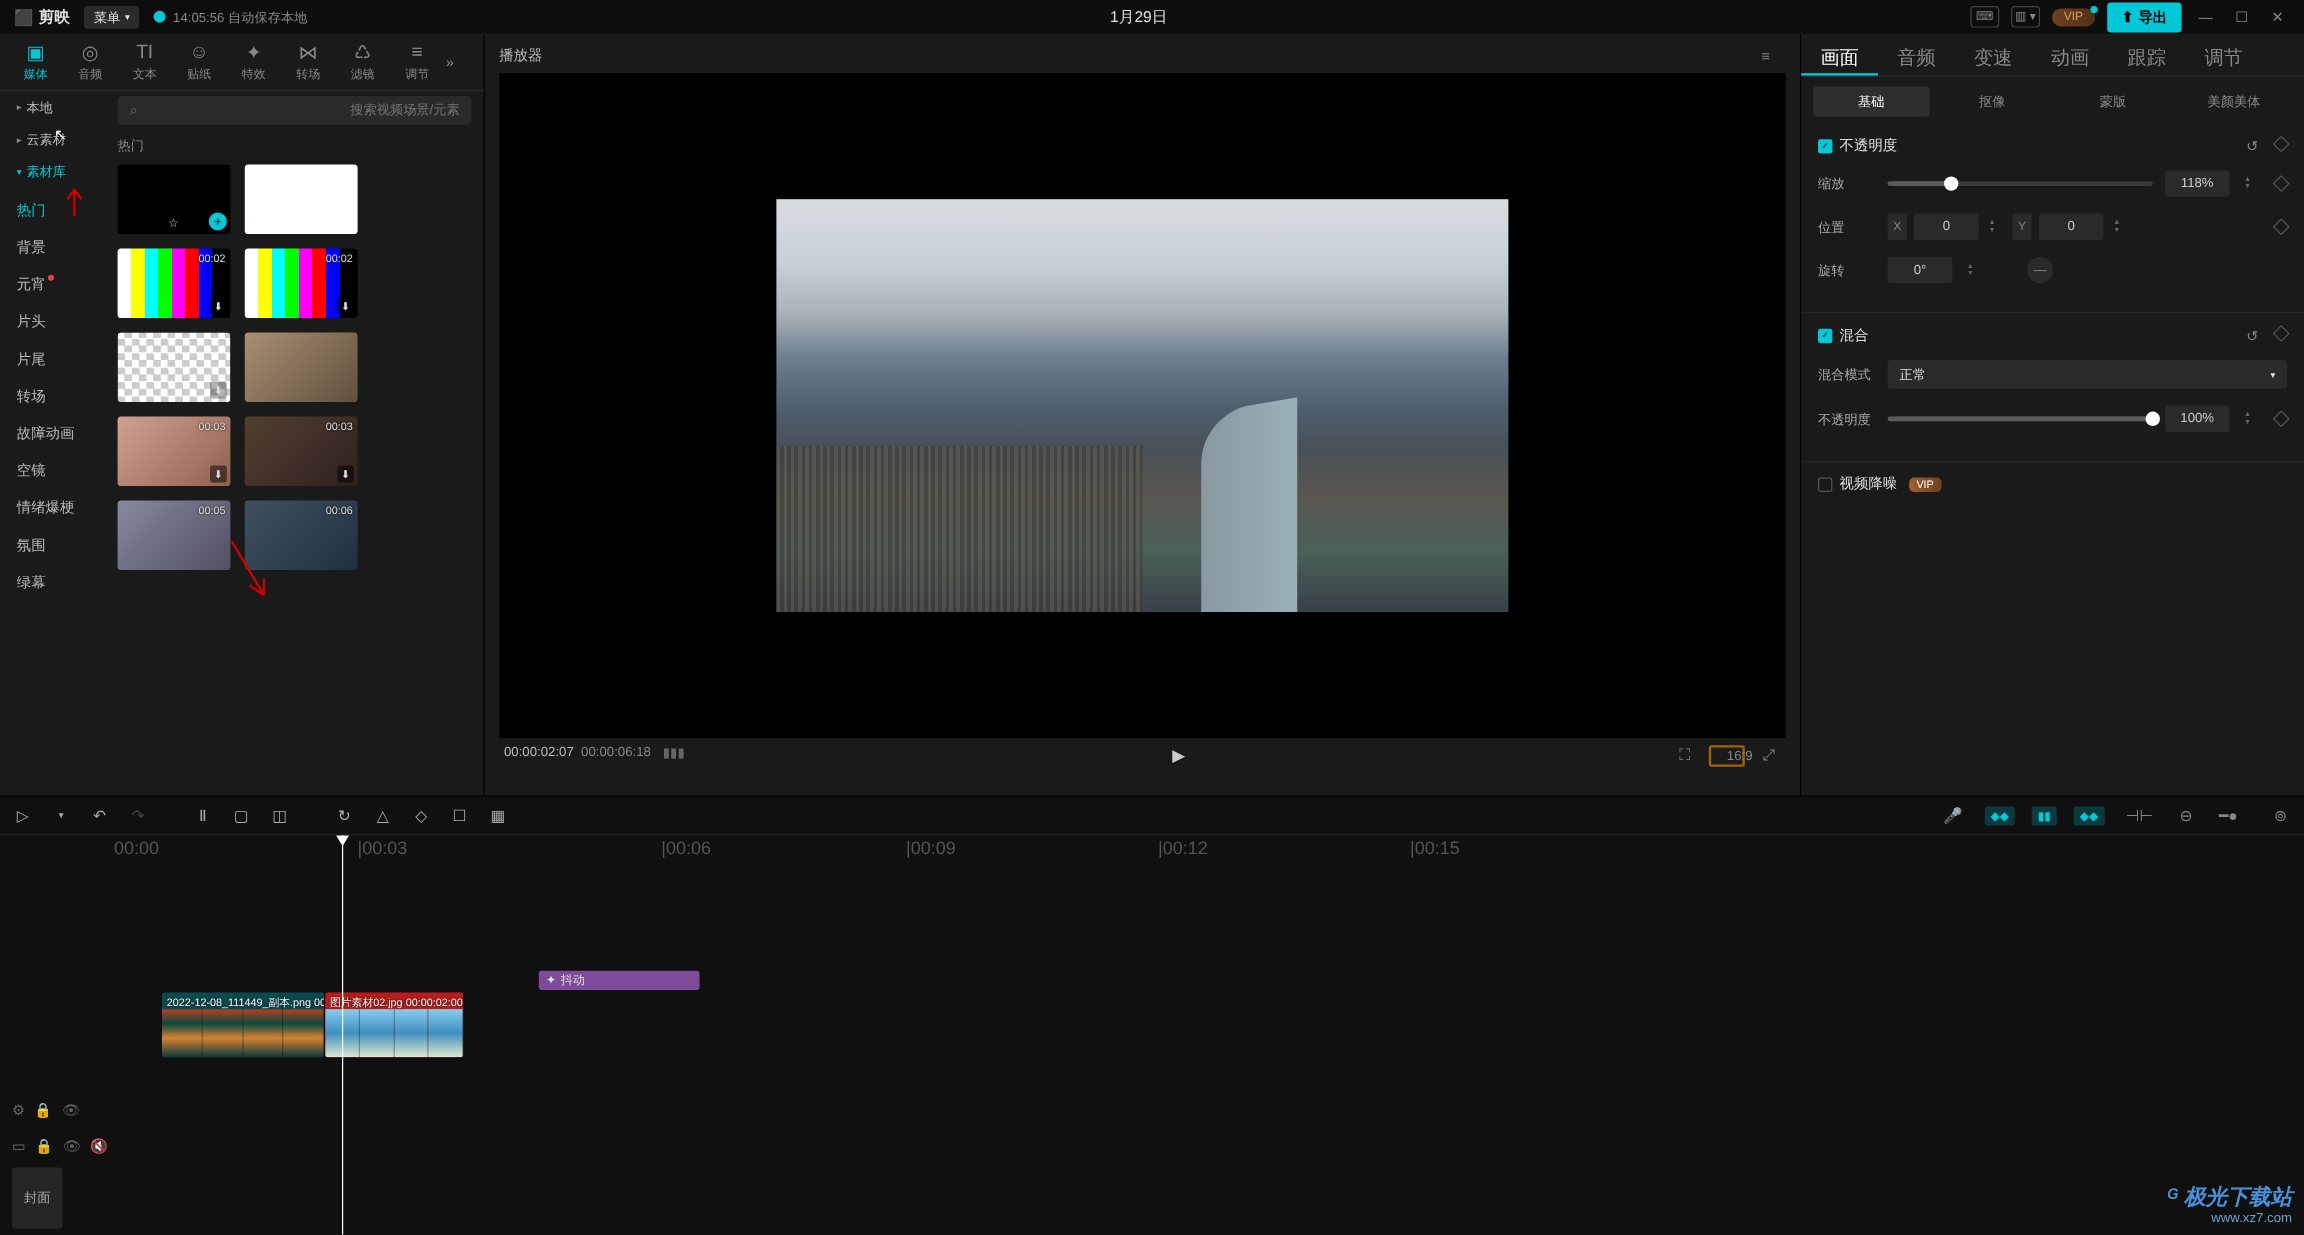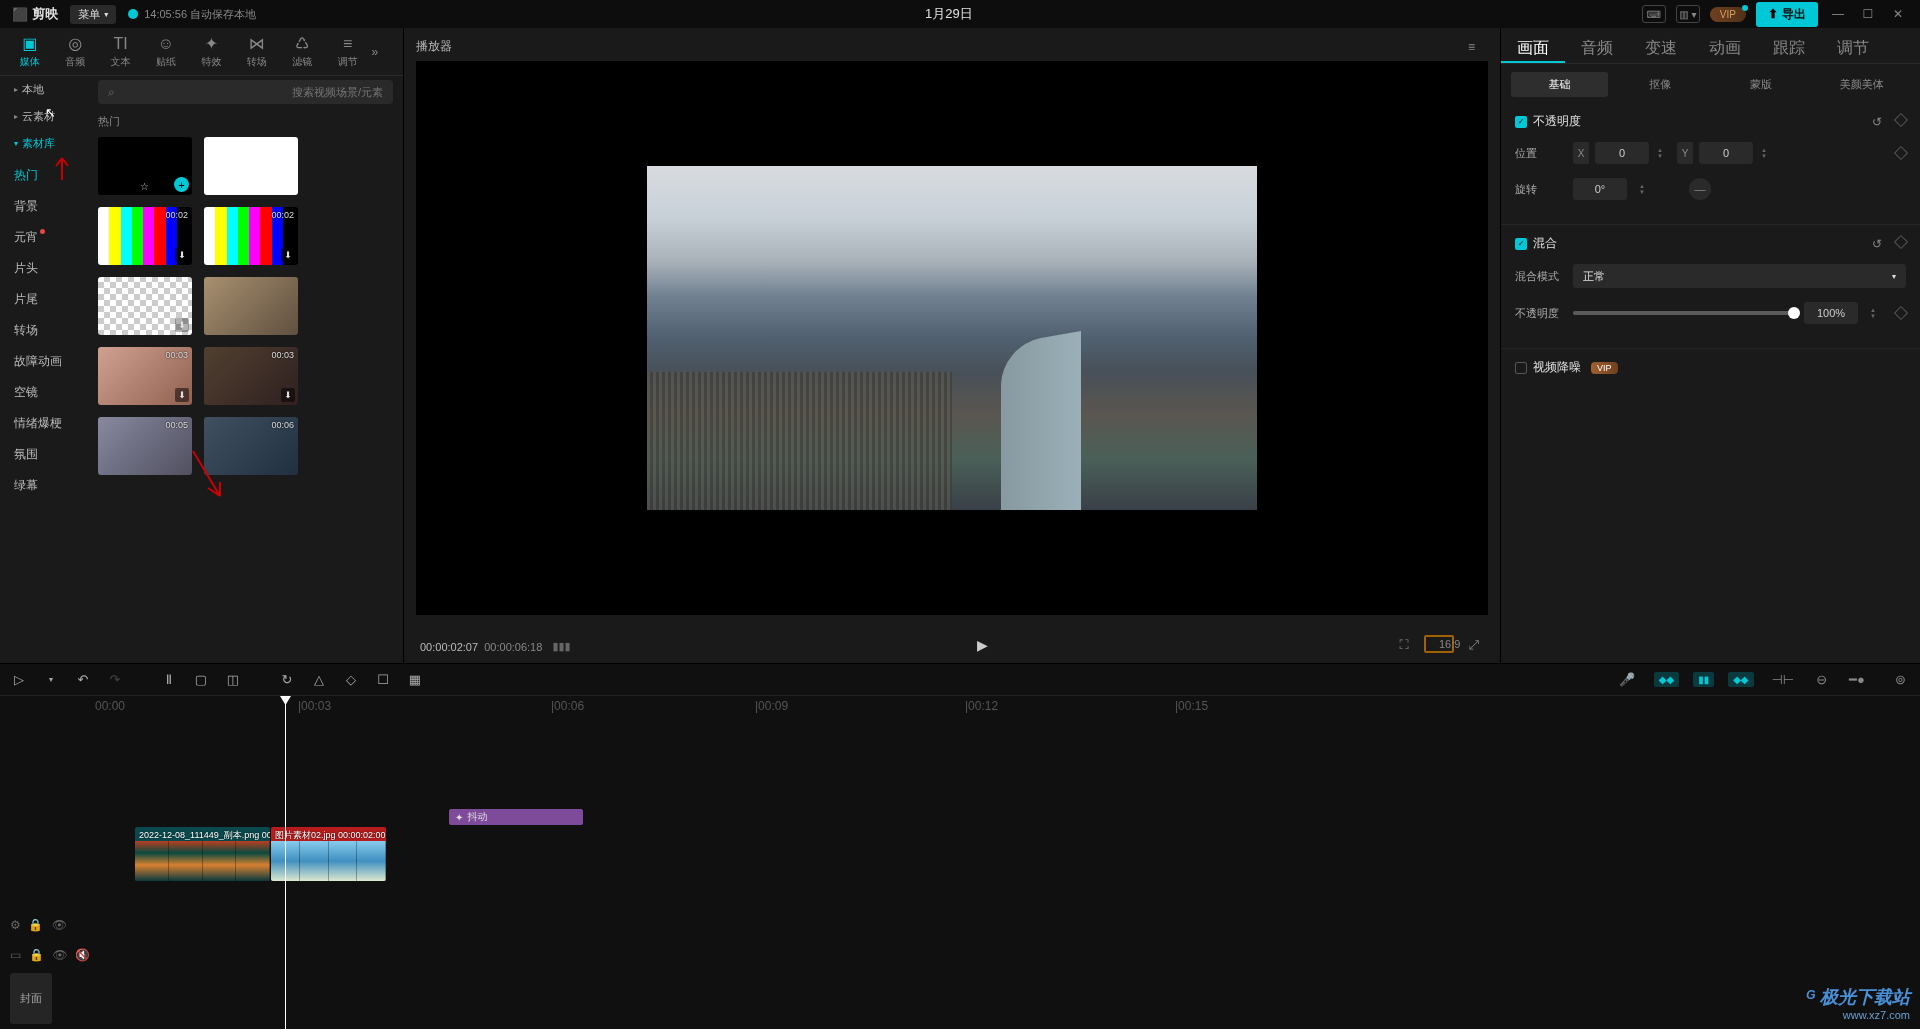--- a/index.html
+++ b/index.html
@@ -55,21 +55,21 @@
 
 
 .preview-panel { flex: 1; display: flex; flex-direction: column; background: #1a1a1a; padding: 10px 12px; }
 .preview-header { display: flex; align-items: center; color: #bbb; font-size: 12px; margin-bottom: 6px; }
 .preview-header .spacer { flex: 1; }
 .preview-menu { width: 20px; cursor: pointer; color: #888; }
 .preview-canvas { flex: 1; display: flex; align-items: center; justify-content: center; background: #000; position: relative; }
 .city-scene { width: 610px; height: 344px; background: linear-gradient(180deg, #d8dce0 0%, #c8d0d8 15%, #a8b0b8 28%, #708090 38%, #506070 50%, #485058 60%, #5a5650 72%, #4a6058 85%, #3a4048 100%); position: relative; overflow: hidden; }
 .city-scene::before { content: ''; position: absolute; left: 58%; top: 50%; width: 80px; height: 200px; background: linear-gradient(90deg, #8899a0, #9ab0b8); border-radius: 40px 0 0 0; transform: skewY(-10deg); }
 .city-scene::after { content: ''; position: absolute; left: 0; top: 60%; right: 50%; height: 140px; background: repeating-linear-gradient(90deg, rgba(90,88,80,0.6) 0 3px, rgba(60,58,52,0.6) 3px 6px); }
-.preview-controls { height: 32px; display: flex; align-items: flex-end; gap: 10px; padding: 0 4px; margin-top: 6px; }
+.preview-controls { height: 32px; display: flex; align-items: flex-start; gap: 10px; padding: 0 4px; margin-top: 6px; }
 .time-text { color: #888; font-size: 11px; }
 .time-text .cur { color: #bbb; }
 .play-center { flex: 1; display: flex; justify-content: center; }
 .play-btn { cursor: pointer; font-size: 14px; color: #ccc; }
 .ctrl-icon { width: 20px; cursor: pointer; color: #888; text-align: center; font-size: 13px; }
 
 
 .props-panel { width: 420px; background: #1a1a1a; border-left: 1px solid #000; display: flex; flex-direction: column; padding-bottom: 8px; }
 .props-tabs { display: flex; height: 36px; border-bottom: 1px solid #2a2a2a; }
 .props-tab { padding: 10px 16px; cursor: pointer; color: #888; font-size: 16px; }
@@ -98,21 +98,21 @@
 .vip-pill { font-size: 9px; padding: 1px 6px; background: linear-gradient(90deg, #a06030, #704020); border-radius: 4px; color: #fff; margin-left: 4px; }
 
 
 .timeline { height: 366px; background: #101010; display: flex; flex-direction: column; border-top: 1px solid #000; }
 .tl-toolbar { height: 32px; display: flex; align-items: center; padding: 0 10px; gap: 14px; border-bottom: 1px solid #222; }
 .tl-tool { cursor: pointer; color: #aaa; font-size: 13px; width: 18px; text-align: center; }
 .tl-tool.disabled { color: #444; }
 .tl-toolbar .spacer { flex: 1; }
 .tl-right-tool { cursor: pointer; font-size: 13px; color: #888; padding: 2px 4px; }
 .tl-right-tool.accent { background: #0a3a3e; color: #00c8d6; border-radius: 2px; padding: 2px 5px; font-size: 10px; }
-.tl-ruler { height: 18px; position: relative; color: #555; font-size: 12px; margin-left: 95px; }
+.tl-ruler { height: 18px; position: relative; color: #555; font-size: 15px; margin-left: 95px; }
 .tl-ruler span { position: absolute; top: 3px; }
 .tl-tracks { flex: 1; position: relative; display: flex; }
 .tl-headers { width: 95px; display: flex; flex-direction: column; justify-content: flex-end; padding-bottom: 4px; gap: 2px; }
 .tl-head-row { height: 28px; display: flex; align-items: center; gap: 8px; padding: 0 10px; color: #666; font-size: 12px; }
 .tl-head-cover { height: 54px; display: flex; align-items: center; padding: 0 10px; }
 .cover-btn { background: #252525; padding: 18px 10px; border-radius: 3px; font-size: 11px; color: #aaa; }
 .tl-track-area { flex: 1; position: relative; }
 .playhead { position: absolute; top: -18px; bottom: 0; width: 1px; background: #fff; left: 190px; z-index: 5; }
 .playhead::before { content: ''; position: absolute; top: 0; left: -5px; width: 11px; height: 9px; background: #fff; clip-path: polygon(0 0, 100% 0, 50% 100%); }
 .effect-clip { position: absolute; top: 95px; left: 354px; width: 134px; height: 16px; background: #7e4a9a; border-radius: 2px; display: flex; align-items: center; padding: 0 6px; font-size: 10px; gap: 4px; }
@@ -323,20 +323,33 @@
       </div>
 
       <div class="prop-section">
         <div class="prop-section-head">
           <span class="check">✓</span>
           <span>不透明度</span>
           <div class="reset-icons">
               <span>↺</span>
               <span class="diamond"></span>
             </div>
+        </div>
+        <div class="prop-row">
+          <div class="prop-label">缩放</div>
+          <div class="slider">
+              <div class="slider-fill" style="width:24%"></div>
+              <div class="slider-thumb" style="left:24%"></div>
+            </div>
+          <div class="num-input">118%</div>
+          <div class="stepper">
+              <span>▲</span>
+              <span>▼</span>
+            </div>
+          <span class="diamond"></span>
         </div>
         <div class="prop-row">
           <div class="prop-label">位置</div>
           <div class="xy-group">
             <div class="xy-item">
                 <div class="xy-label">X</div>
                 <div class="num-input">0</div>
                 <div class="stepper">
                   <span>▲</span>
                   <span>▼</span>

